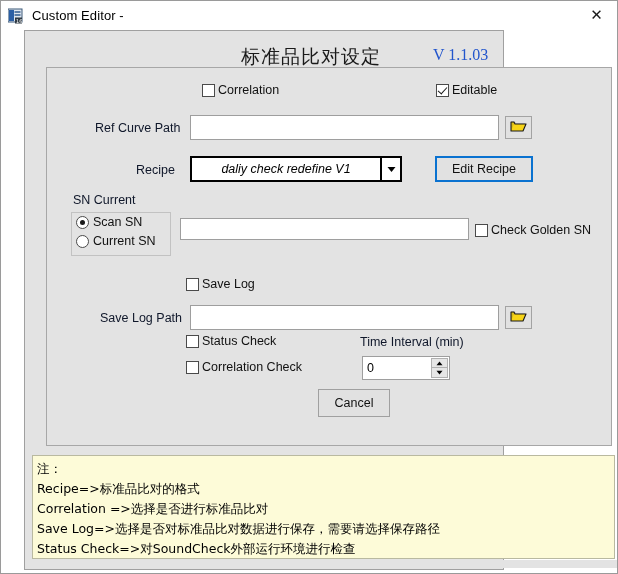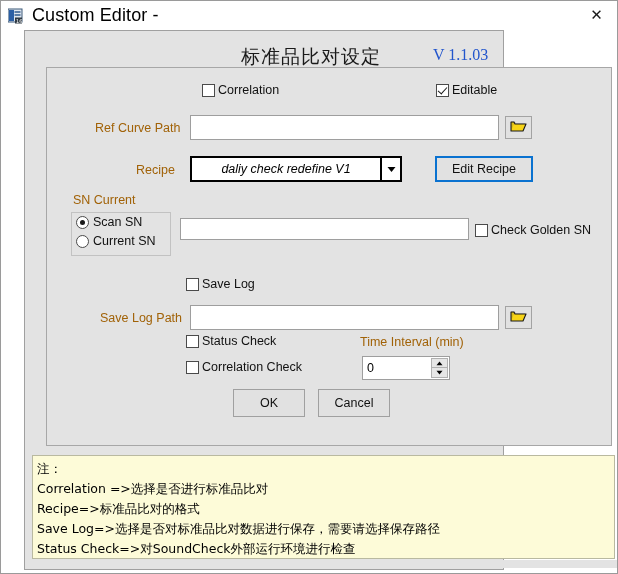--- a/index.html
+++ b/index.html
@@ -36,21 +36,21 @@
   }
   .title-icon {
     width: 16px; height: 16px;
     margin-left: 7px;
     margin-right: 8px;
     position: relative;
     flex: 0 0 auto;
   }
   .title-text {
     font-family: "Liberation Sans", sans-serif;
-    font-size: 18px;
+    font-size: 13px;
     color: #000000;
     letter-spacing: 0.1px;
   }
   .close-btn {
     position: absolute;
     right: 0; top: 0;
     width: 45px; height: 29px;
     display: flex;
     align-items: center;
     justify-content: center;
@@ -100,21 +100,21 @@
     width: 566px;
     height: 379px;
     background: #e3e3e3;
     border: 1px solid #a7a7a7;
     box-sizing: border-box;
   }
   
   .lbl {
     position: absolute;
     font-size: 12.5px;
-    color: #a16207;
+    color: #0f172a;
     white-space: nowrap;
     font-family: "Liberation Sans", sans-serif;
   }
   .textbox {
     position: absolute;
     background: #ffffff;
     border: 1px solid #9e9e9e;
     box-sizing: border-box;
     font-size: 12.5px;
     padding: 2px 3px;
@@ -417,29 +417,28 @@
               </svg>
           </span>
           <span class="spin-dn">
             <svg width="7" height="5" viewBox="0 0 7 5">
                 <polygon points="0.5,0.8 6.5,0.8 3.5,4.5" fill="#000000"></polygon>
               </svg>
           </span>
         </span>
       </div>
 
-      <div class="btn" style="left:186px; top:321px; width:72px; height:28px;">OK</div>
       <div class="btn" style="left:271px; top:321px; width:72px; height:28px;">Cancel</div>
 
     </div>
 
     <div class="note-area">
       <div class="note-line">注：</div>
+      <div class="note-line">Recipe=&gt;标准品比对的格式</div>
       <div class="note-line">Correlation =&gt;选择是否进行标准品比对</div>
-      <div class="note-line">Recipe=&gt;标准品比对的格式</div>
       <div class="note-line">Save Log=&gt;选择是否对标准品比对数据进行保存，需要请选择保存路径</div>
       <div class="note-line">Status Check=&gt;对SoundCheck外部运行环境进行检查</div>
 
     </div>
 
     <div class="bottom-strip"></div>
 
   </div>
 </div>
 

